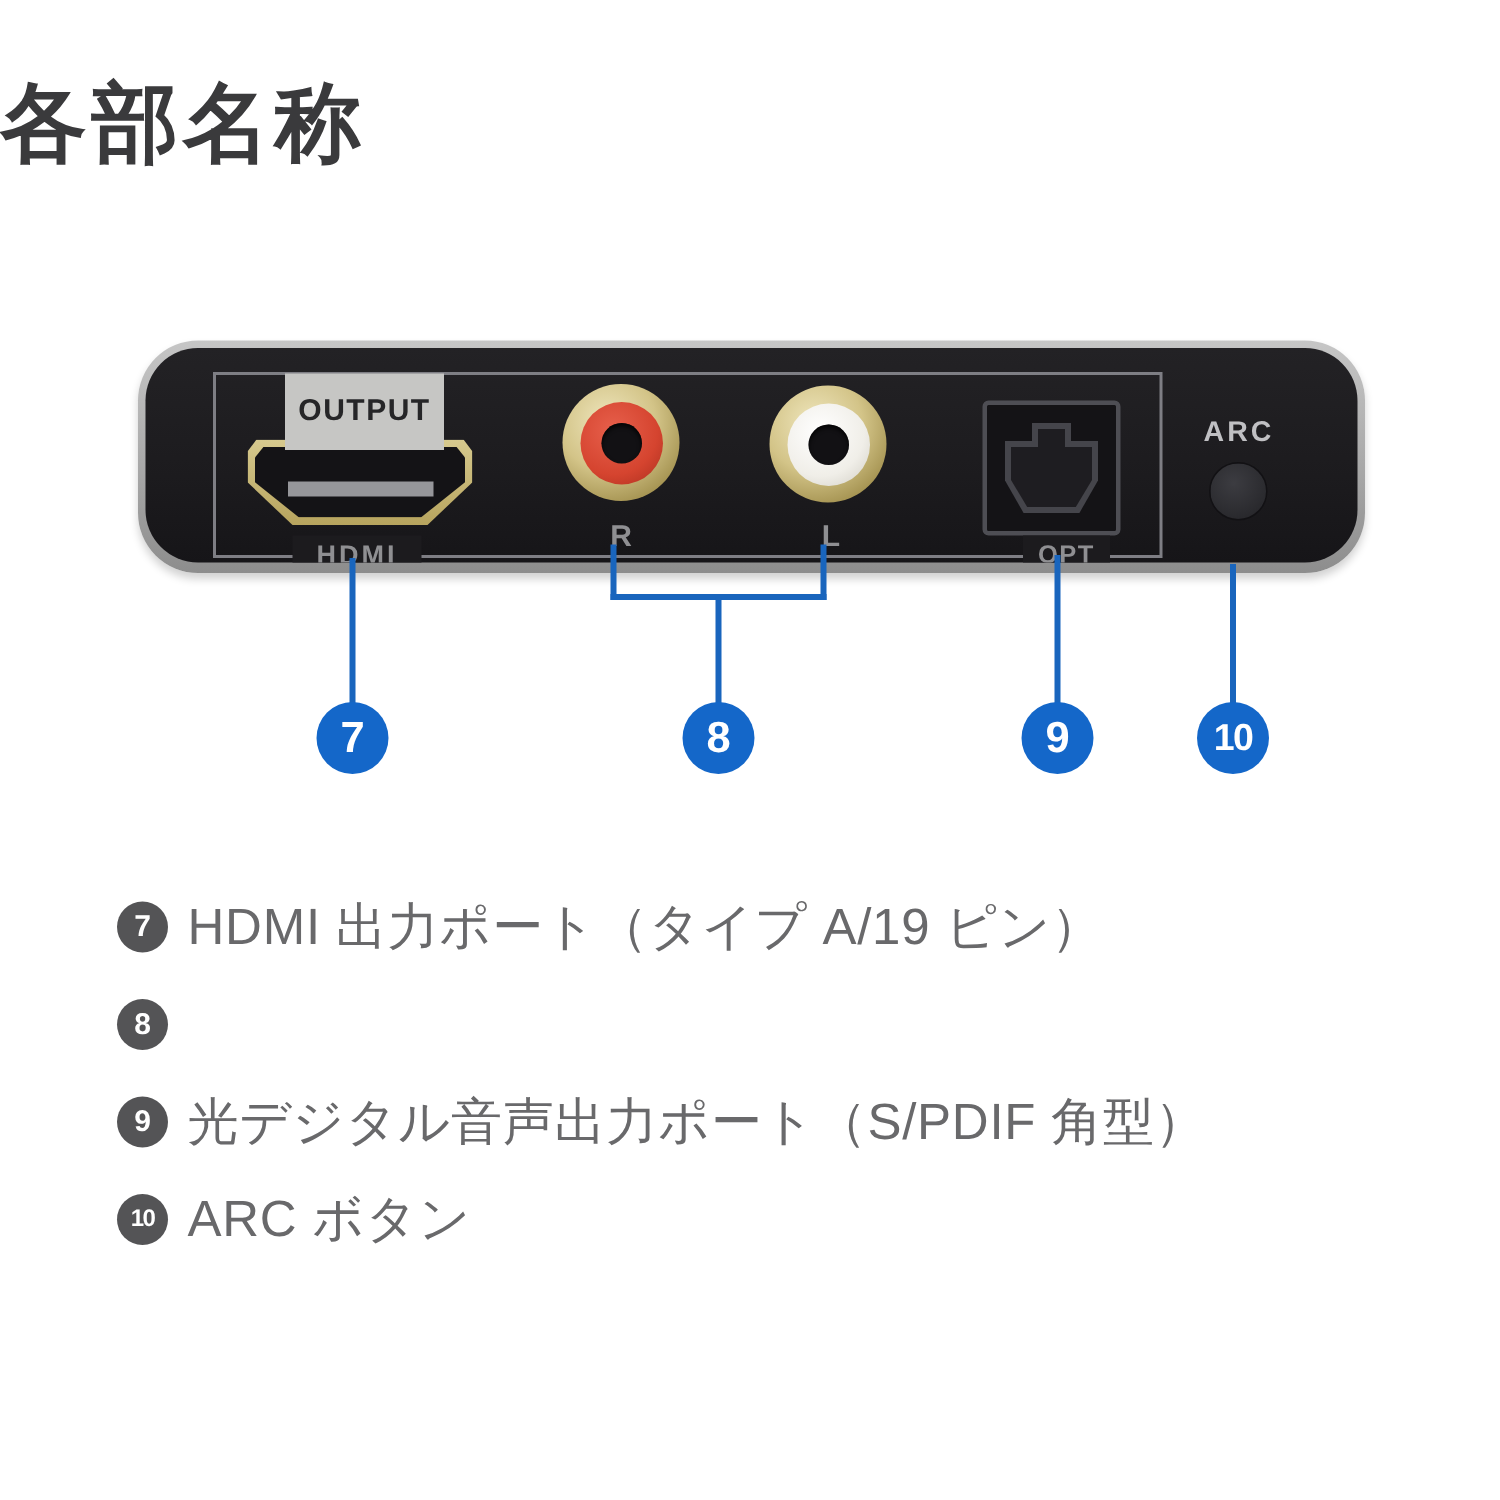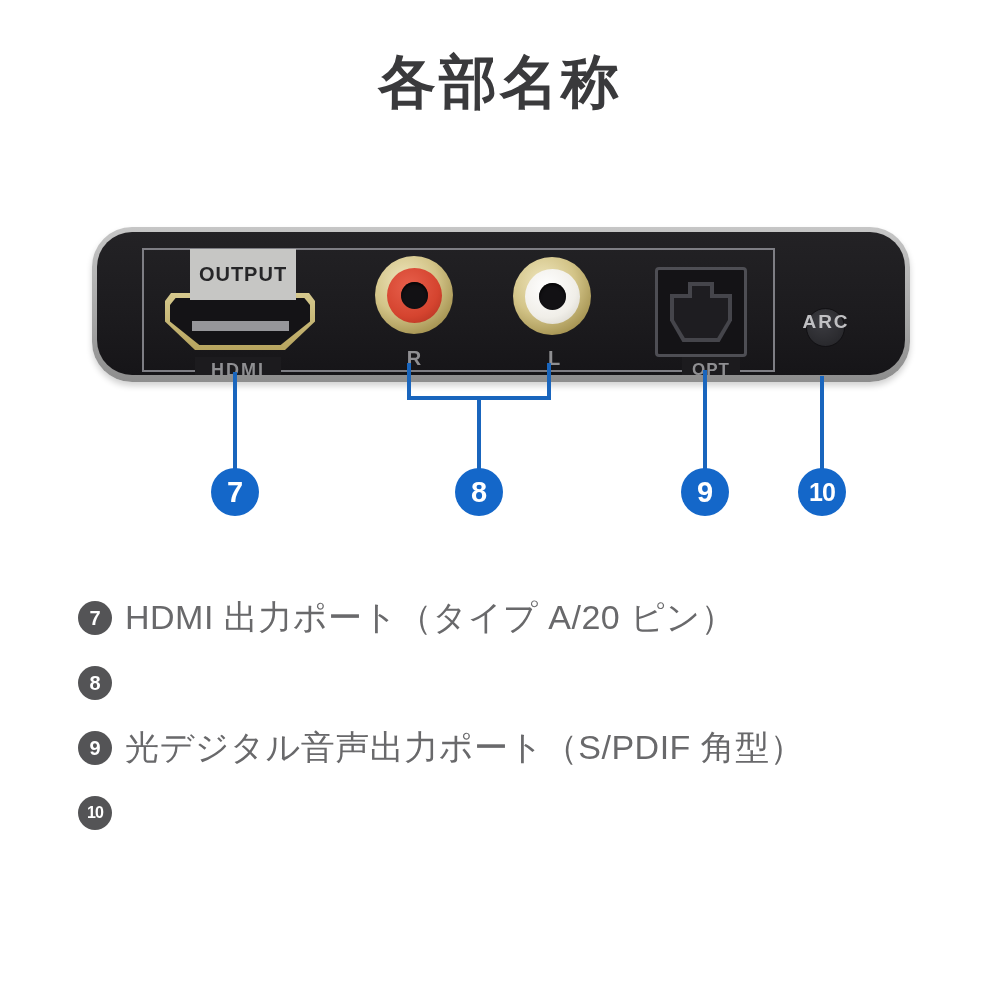--- a/index.html
+++ b/index.html
@@ -1,21 +1,21 @@
 <!DOCTYPE html>
 <html><head>
 <meta charset="utf-8">
 <style>
   * { margin:0; padding:0; box-sizing:border-box; }
   html,body { width:1000px; height:1000px; background:#ffffff;
     font-family:"Liberation Sans","DejaVu Sans",sans-serif; }
   .canvas { position:relative; width:1000px; height:1000px; background:#fff; overflow:hidden; }
 
   
-  .title { position:absolute; left:0; top:44px; width:1000px; text-align:center;
+  .title { position:absolute; left:0; top:44px; width:1000px; text-align:left;
     font-size:58px; font-weight:700; color:#3a3a3c; letter-spacing:3px; }
 
   
   .device { position:absolute; left:92px; top:227px; width:818px; height:155px;
     border-radius:40px; background:linear-gradient(180deg,#c6c6c6 0%,#a8a8a8 55%,#8d8d8d 100%);
     box-shadow:0 4px 6px rgba(0,0,0,0.18); }
   .device-face { position:absolute; left:5px; top:5px; right:5px; bottom:7px;
     border-radius:35px; background:linear-gradient(180deg,#232225 0%,#1c1b1e 60%,#161518 100%); overflow:hidden; }
 
   .engraved-box { position:absolute; left:45px; top:16px; width:633px; height:124px;
@@ -34,21 +34,21 @@
     background:#141316; }
   .hdmi-slot { position:absolute; left:22px; top:23px; width:97px; height:10px; background:#96969a; }
 
   .port-label { position:absolute; z-index:3; color:#8f8f92; font-weight:700;
     background:#1c1b1e; text-align:center; }
   .hdmi-label { left:98px; top:125px; width:86px; font-size:18px; letter-spacing:2px; line-height:26px; }
   .r-label { left:303px; top:114px; width:28px; font-size:20px; line-height:24px; background:transparent; }
   .l-label { left:443px; top:114px; width:28px; font-size:20px; line-height:24px; background:transparent; }
   .opt-label { left:585px; top:125px; width:58px; font-size:17px; letter-spacing:1px; line-height:26px; }
   .arc-label { left:698px; top:46px; width:62px; font-size:19px; letter-spacing:2px;
-    color:#c0c0c3; background:transparent;margin-top:33px; }
+    color:#c0c0c3; background:transparent; }
 
   
   .rca { position:absolute; width:78px; height:78px; border-radius:50%; z-index:2;
     background:radial-gradient(circle at 38% 32%,#efe6bd 0%,#d3c488 45%,#a3914f 80%,#6e5f2e 100%);
     display:flex; align-items:center; justify-content:center; }
   .rca-right { left:278px; top:24px; }
   .rca-left { left:416px; top:25px; }
   .rca-ring { width:55px; height:55px; border-radius:50%;
     display:flex; align-items:center; justify-content:center; }
   .ring-red { background:radial-gradient(circle at 40% 35%,#e7604c 0%,#d5442f 60%,#a92e1e 100%); }
@@ -158,27 +158,28 @@
   <div class="callout-line line-10"></div>
 
   <div class="callout-circle circle-7">7</div>
   <div class="callout-circle circle-8">8</div>
   <div class="callout-circle circle-9">9</div>
   <div class="callout-circle circle-10">10</div>
 
   <div class="legend">
     <div class="legend-row">
       <div class="legend-badge">7</div>
-      <div class="legend-text">HDMI 出力ポート（タイプ A/20 ピン）</div>
+      <div class="legend-text">HDMI 出力ポート（タイプ A/19 ピン）</div>
     </div>
     <div class="legend-row">
       <div class="legend-badge">8</div>
     </div>
     <div class="legend-row">
       <div class="legend-badge">9</div>
       <div class="legend-text">光デジタル音声出力ポート（S/PDIF 角型）</div>
     </div>
     <div class="legend-row">
       <div class="legend-badge">10</div>
+      <div class="legend-text">ARC ボタン</div>
     </div>
   </div>
 
 </div>
 
 </body></html>

